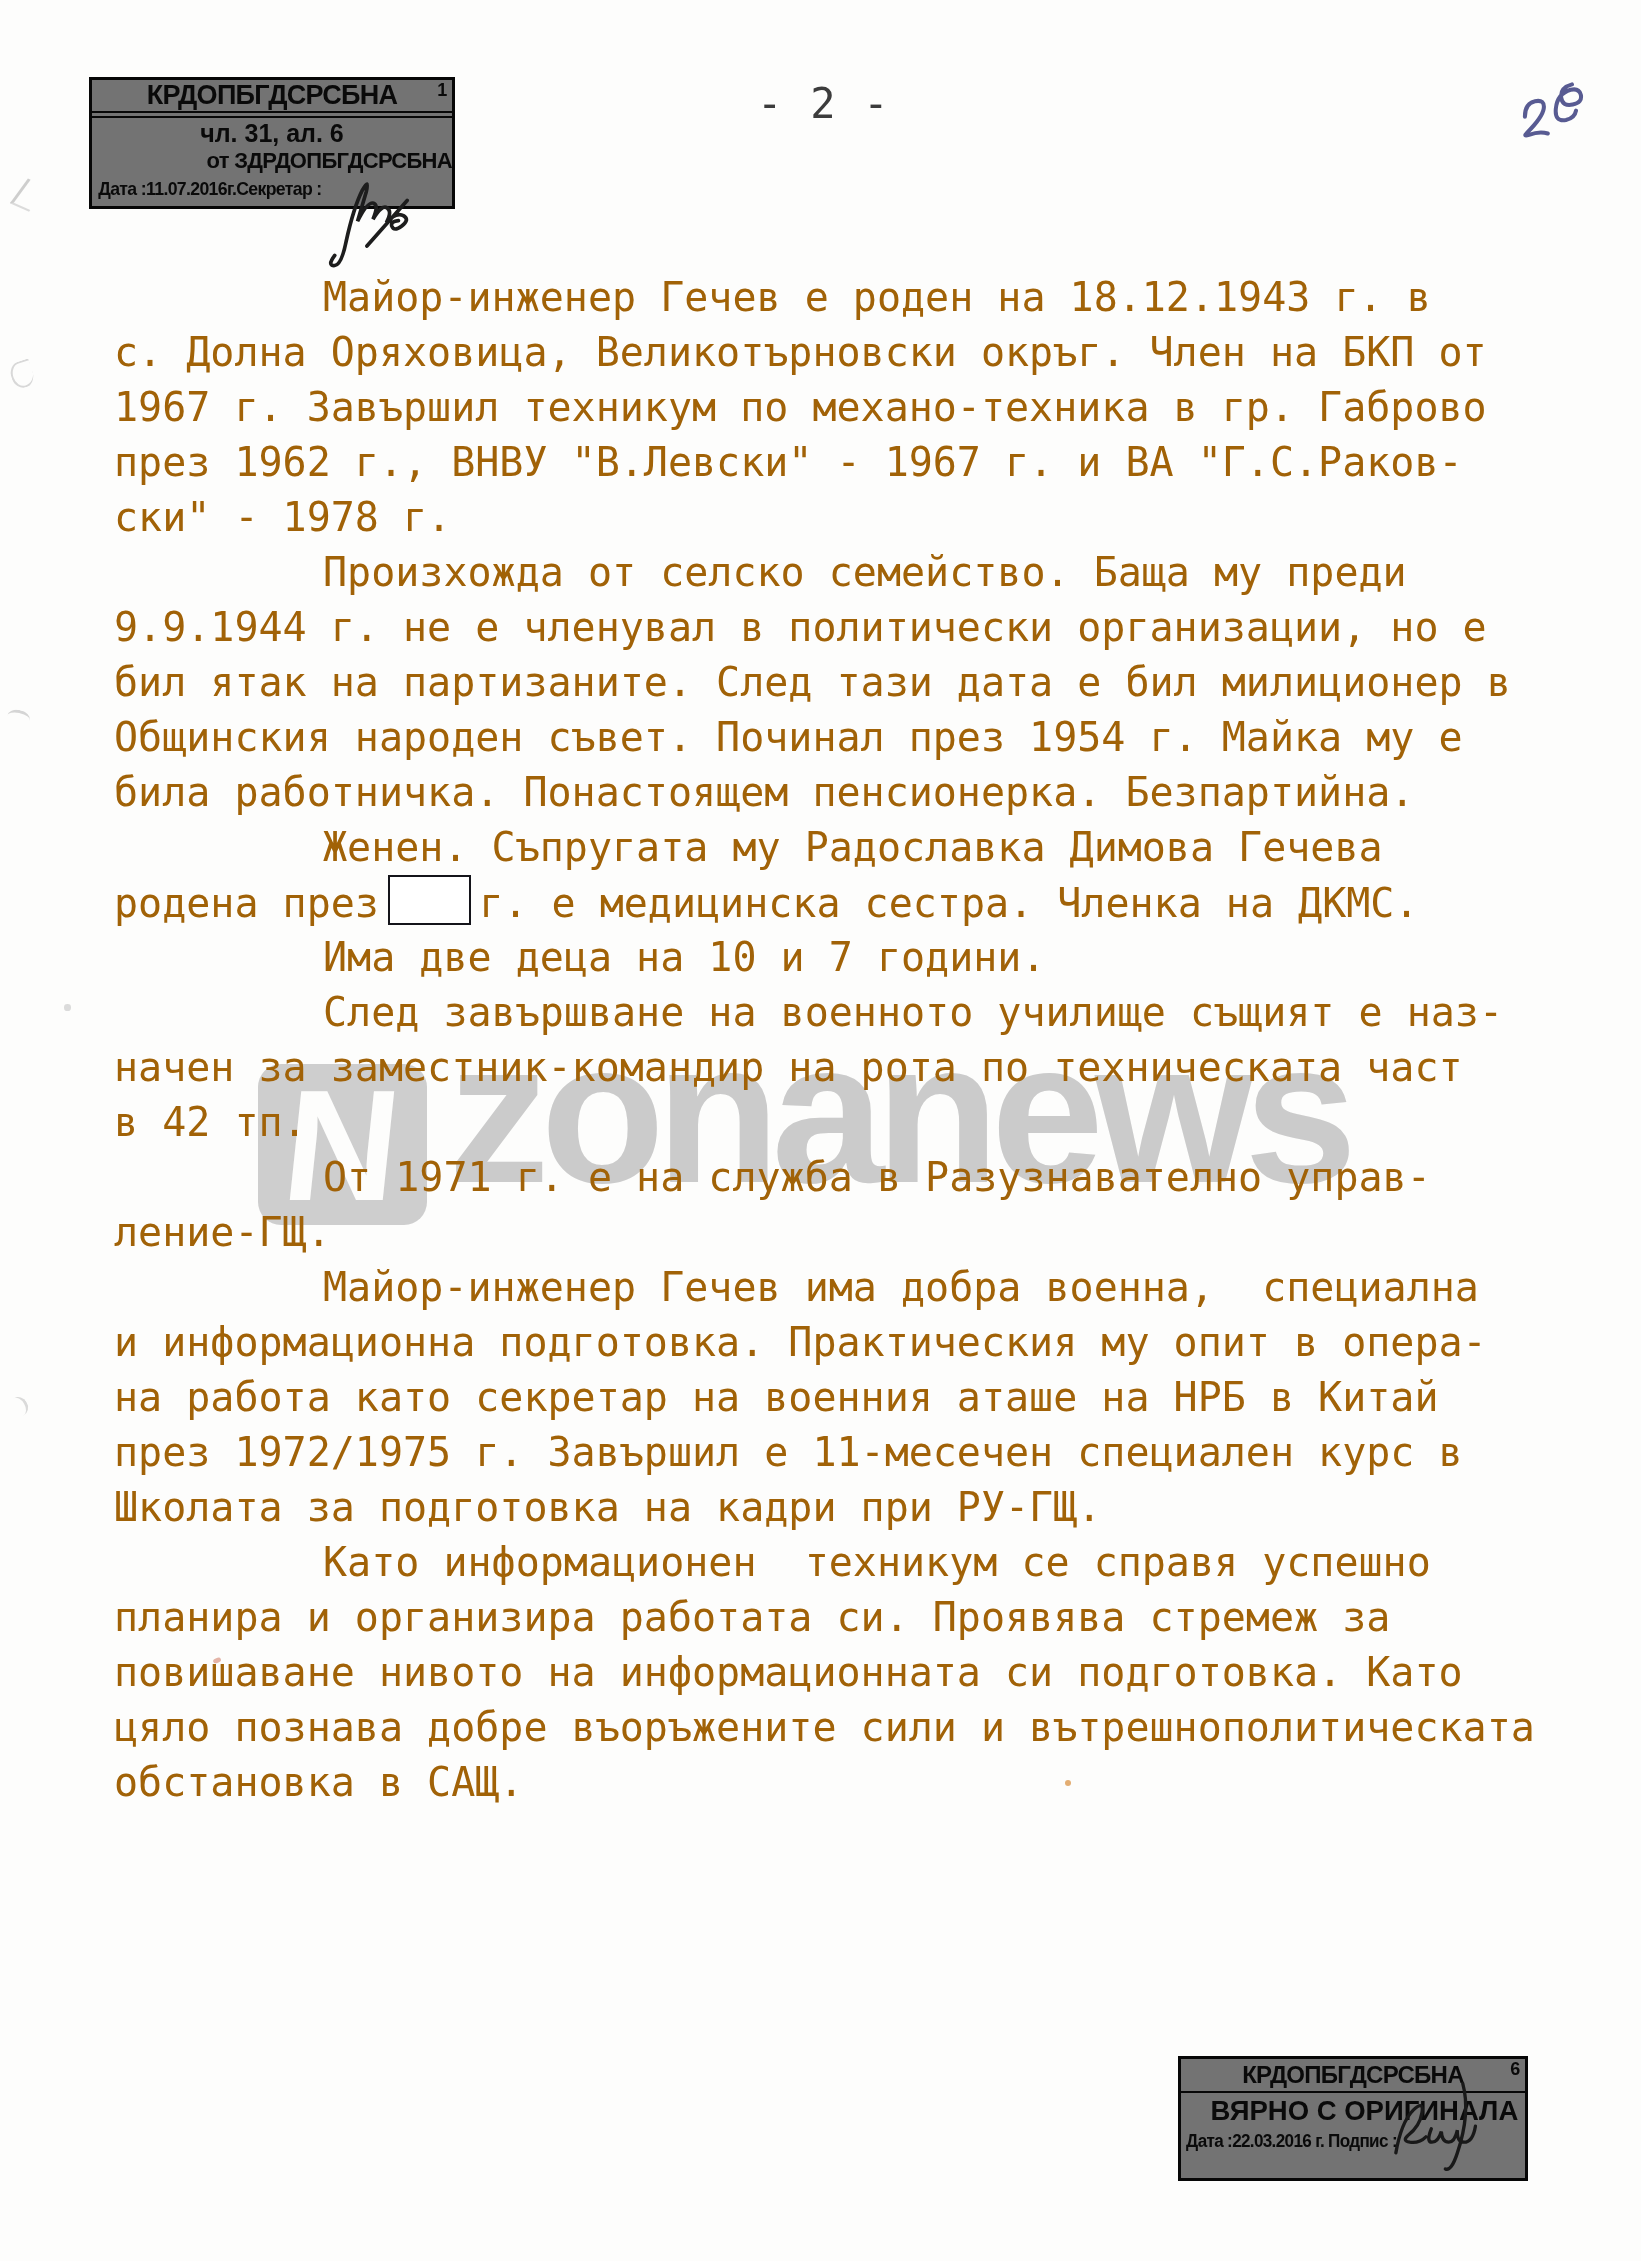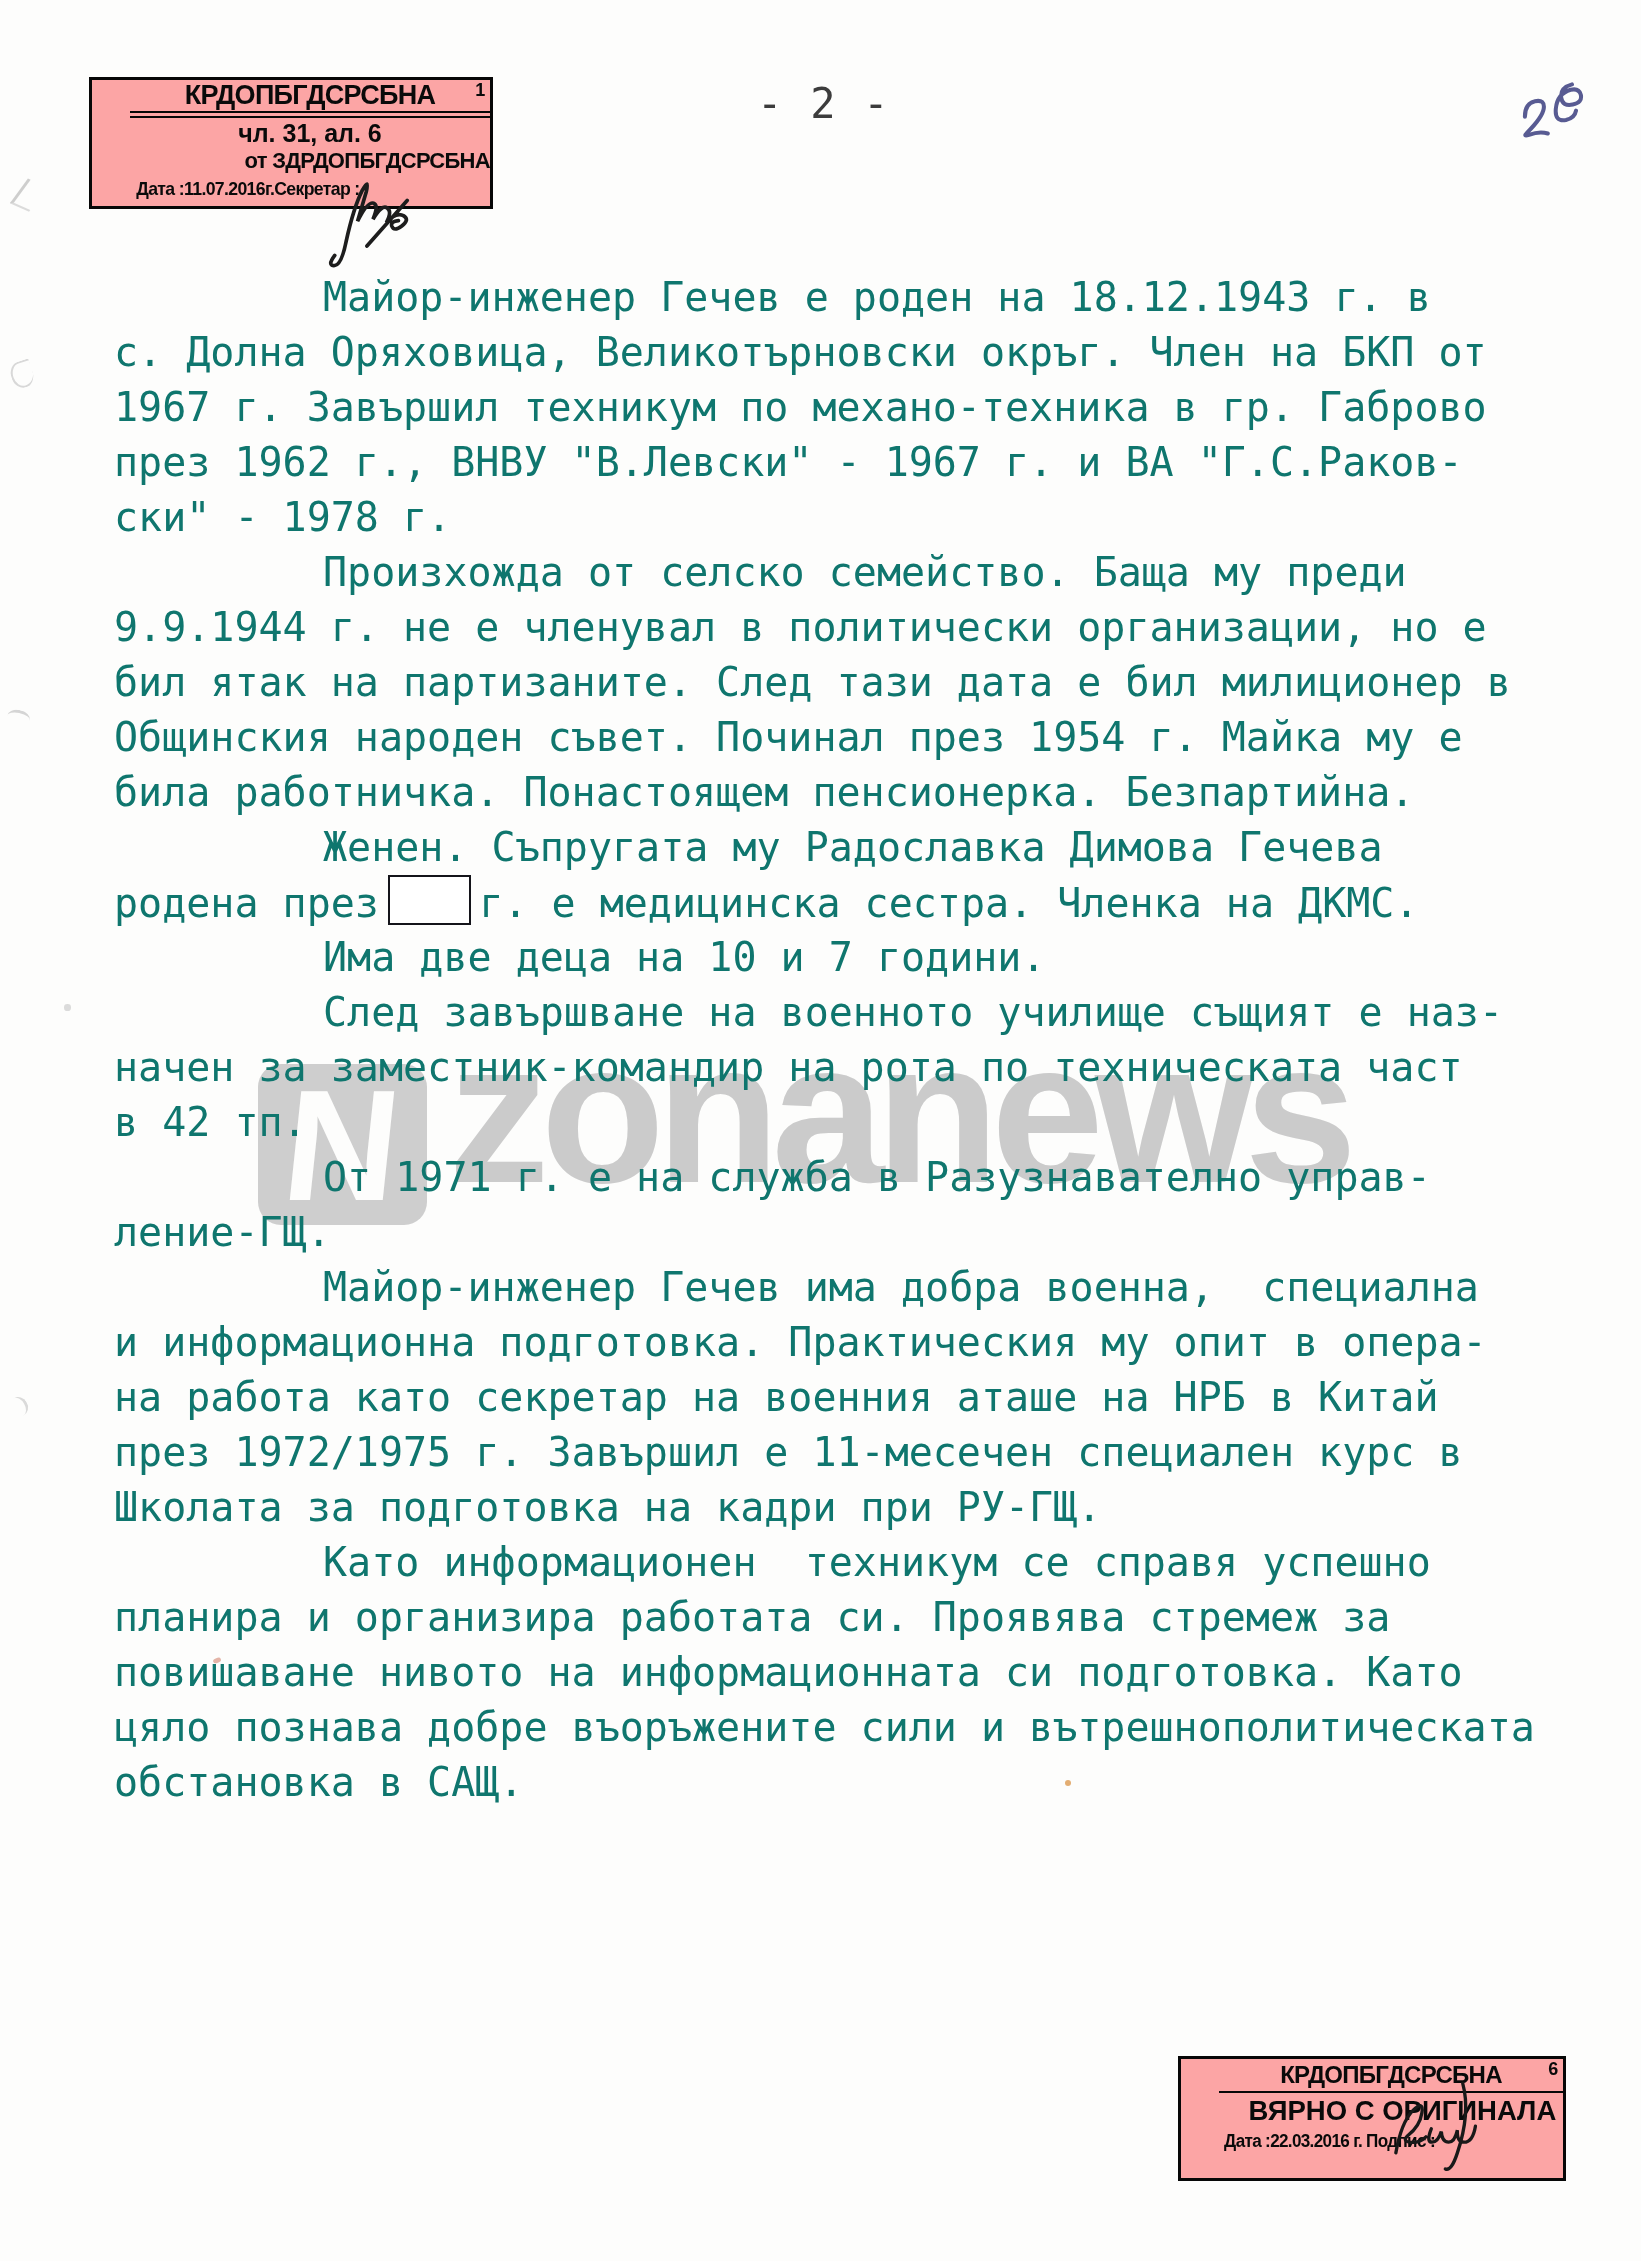--- a/index.html
+++ b/index.html
@@ -1,22 +1,22 @@
 <!DOCTYPE html>
 <html style="font-size:10.7px"><head>
 <meta charset="utf-8">
 <style>
   html,body{margin:0;padding:0;background:#e8e8e8;}
   .page{
     position:relative;width:1642px;height:2261px;background:#fdfdfc;
     overflow:hidden;font-family:"DejaVu Sans Mono", monospace;
   }
   
-  .stamp{position:absolute;background:#fca5a5;border:3.4px solid #070707;color:#0a0a0a;
-         font-family:"Liberation Sans", sans-serif;font-weight:bold;padding-left:38px;}
+  .stamp{position:absolute;background:#737373;border:3.4px solid #070707;color:#0a0a0a;
+         font-family:"Liberation Sans", sans-serif;font-weight:bold;}
   .stamp-top{left:89px;top:77px;width:360px;height:126px;}
   .stamp-top .row1{position:relative;height:31px;line-height:31px;text-align:center;
                    font-size:27px;letter-spacing:-0.7px;border-bottom:2.7px solid #070707;}
   .stamp-corner{position:absolute;right:5.4px;top:0px;font-size:18px;line-height:20px;}
   .stamp-top .row2{border-top:2.7px solid #070707;margin-top:2.7px;padding-top:2.7px;}
   .stamp-top .law{text-align:center;font-size:25px;line-height:27px;letter-spacing:0px;}
   .stamp-top .law2{text-align:right;font-size:22px;line-height:28px;letter-spacing:-0.7px;}
   .stamp-top .daterow{font-size:19px;line-height:27px;padding-left:6.7px;letter-spacing:-0.7px;
                       transform:scaleX(.93);transform-origin:left;white-space:pre;}
   .sig-top{position:absolute;left:228px;top:64px;width:114px;height:121px;overflow:visible;}
@@ -37,21 +37,21 @@
   .watermark{position:absolute;left:0;top:0;width:100%;height:100%;z-index:0;}
   .wm-logo{position:absolute;left:258px;top:1064px;width:169px;height:161px;background:#cecece;
            border-radius:23px;display:flex;align-items:center;justify-content:center;}
   .wm-logo span{color:#fdfdfc;font-family:"Liberation Sans",sans-serif;font-weight:bold;
                 font-size:158px;line-height:158px;transform:skewX(-6deg);}
   .wm-text{position:absolute;left:448px;top:1010px;font-family:"Liberation Sans",sans-serif;
            font-weight:bold;font-size:203px;line-height:203px;color:#cbcbcb;
            letter-spacing:-8.7px;}
   
   .doc-body{position:absolute;left:114px;top:270px;width:1443px;z-index:1;}
-  .tline{height:55px;line-height:55px;font-size:40px;color:#0f766e;white-space:pre;}
+  .tline{height:55px;line-height:55px;font-size:40px;color:#a16207;white-space:pre;}
   .tline.indent{padding-left:209px;}
   .redaction-box{display:inline-block;width:79px;height:46px;border:2px solid #14141a;
                  background:#fff;vertical-align:-8px;margin:0 8px 0 9.4px;}
   
   .art{position:absolute;z-index:0;}
   .art1{left:17.5px;top:180px;width:17.5px;height:28px;border-left:3.4px solid rgba(100,100,100,.30);
         border-bottom:2.7px solid rgba(100,100,100,.22);transform:rotate(24deg) skewX(-12deg);}
   .art2{left:10.7px;top:361px;width:20px;height:23px;border:2.7px solid rgba(110,110,110,.25);
         border-right:none;border-radius:50% 0 50% 50%;transform:rotate(-18deg);}
   .art3{left:6.7px;top:710px;width:23px;height:13.4px;border-top:3.4px solid rgba(110,110,110,.28);

